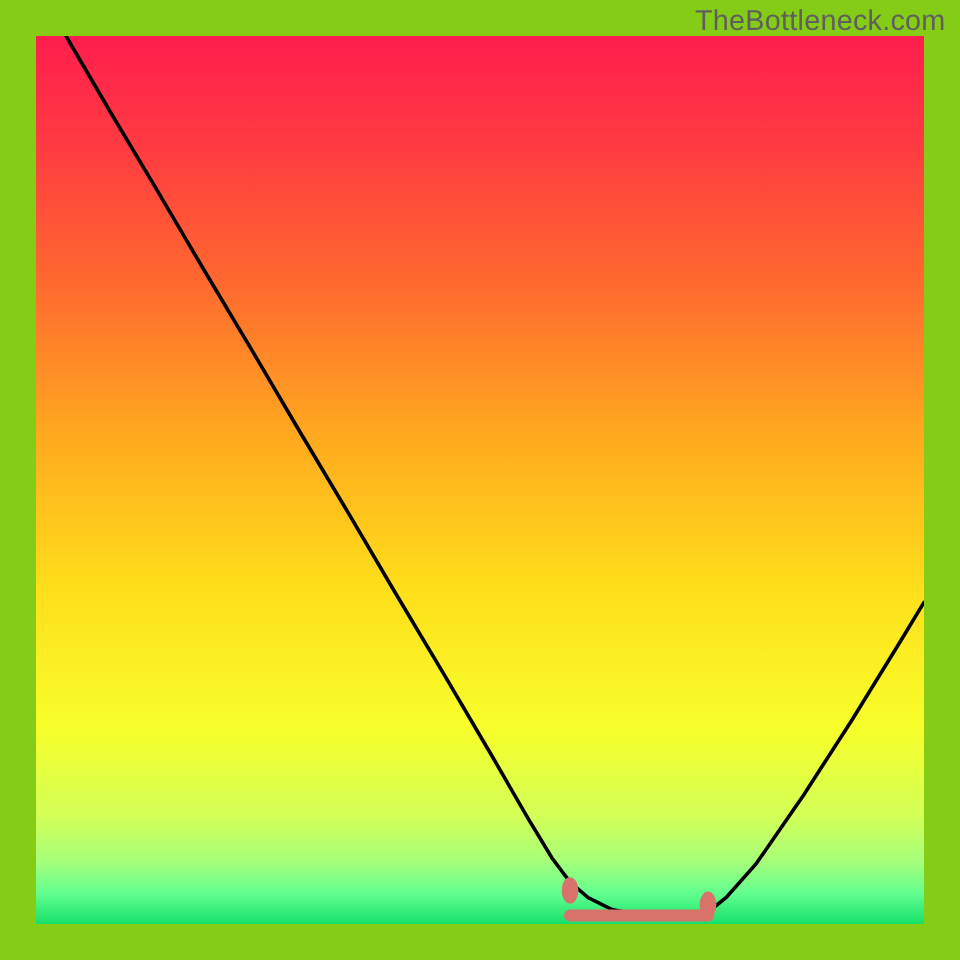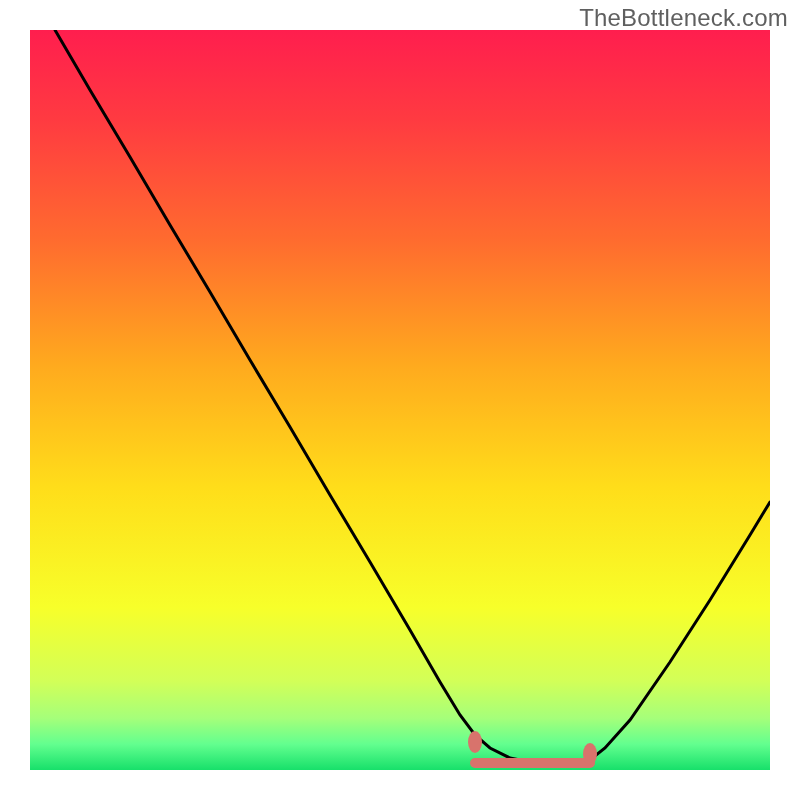--- a/index.html
+++ b/index.html
@@ -8,21 +8,21 @@
     width: 800px;
     height: 800px;
     background: #000;
     font-family: Arial, Helvetica, sans-serif;
     overflow: hidden;
   }
   .frame {
     position: relative;
     width: 800px;
     height: 800px;
-    background: #ffffff;
+    background: #84cc16;
   }
   .watermark {
     position: absolute;
     top: 4px;
     right: 12px;
     color: #5f5f5f;
     font-size: 24px;
     font-weight: 500;
     letter-spacing: 0.2px;
     z-index: 5;

